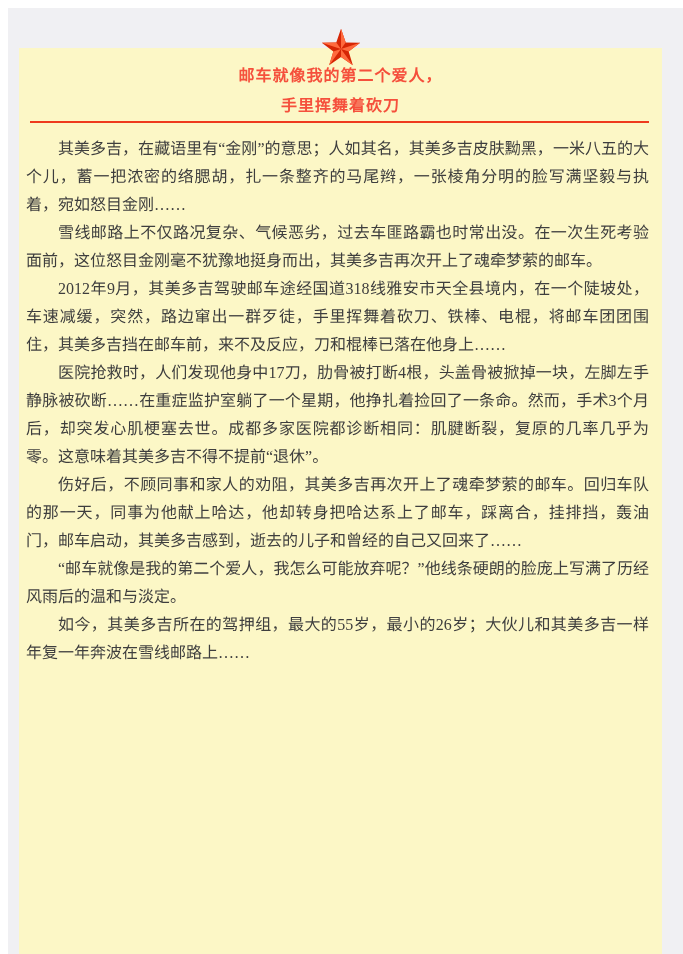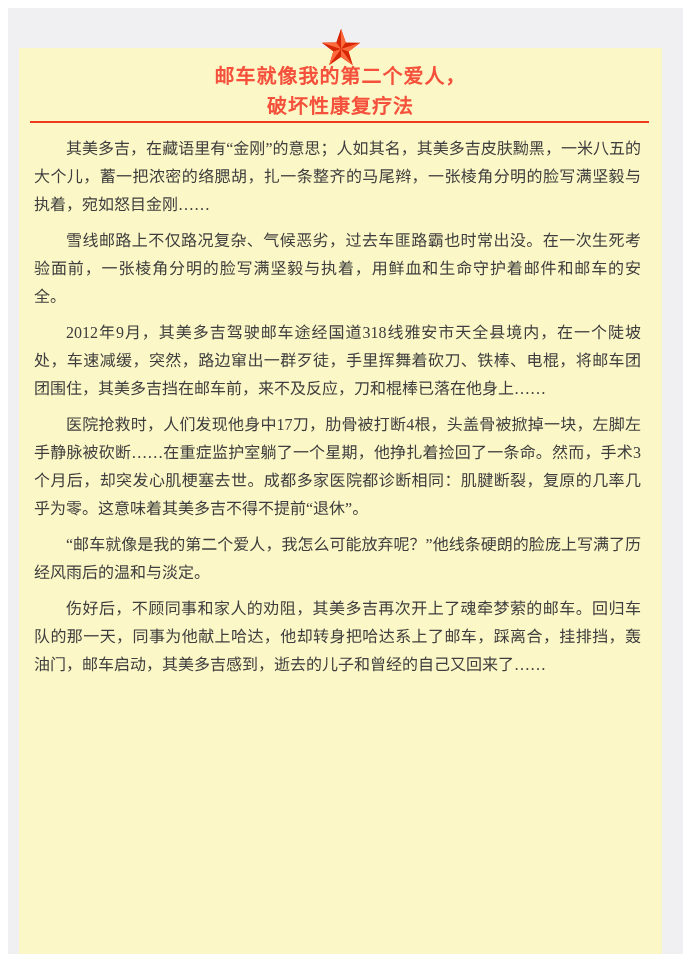--- a/index.html
+++ b/index.html
@@ -27,21 +27,21 @@
     position: absolute;
     left: 50%; top: -21px;
     width: 44px; height: 44px;
     margin-left: -22px;
     line-height: 0;
   }
   .headline {
     margin: 0;
     padding-top: 13px;
     text-align: center;
-    font-size: 20px;
+    font-size: 16px;
     line-height: 30px;
     font-weight: 700;
     letter-spacing: 1px;
     color: var(--accent, #f5503c);
     font-family: "Liberation Sans", sans-serif;
   }
   .headline span { display: block; }
   .divider {
     border: none;
     border-top: 2px solid var(--rule, #ee3a1d);
@@ -50,21 +50,21 @@
   .body-text {
     margin: 12px 0 0 0;
     padding: 0 13px 20px 7px;
     font-family: "Liberation Serif", serif;
     font-size: 16px;
     line-height: 28px;
     color: var(--ink, #3e3e3e);
     text-align: justify;
   }
   .body-text p {
-    margin: 8px;
+    margin: 0;
     text-indent: 2em;
   }
 </style>
 </head>
 <body style="--page-bg: #f0f0f3; --card-bg: #fcf7c6; --accent: #f5503c; --rule: #ee3a1d; --ink: #3e3e3e;">
 
 <div class="gray-bg"></div>
 
 <div class="card">
 
@@ -74,27 +74,28 @@
       <path d="M0 0 L0 -22 L5.17 -7.12 Z
            M0 0 L20.92 -6.80 L8.37 2.72 Z
            M0 0 L12.93 17.80 L0 8.8 Z
            M0 0 L-12.93 17.80 L-8.37 2.72 Z
            M0 0 L-20.92 -6.80 L-5.17 -7.12 Z" fill="#ff6a3d"></path>
     </svg>
   </div>
 
   <h1 class="headline">
     <span>邮车就像我的第二个爱人，</span>
-    <span>破坏性康复疗法</span>
+    <span>手里挥舞着砍刀</span>
   </h1>
 
   <hr class="divider">
 
   <div class="body-text">
       <p>其美多吉，在藏语里有“金刚”的意思；人如其名，其美多吉皮肤黝黑，一米八五的大个儿，蓄一把浓密的络腮胡，扎一条整齐的马尾辫，一张棱角分明的脸写满坚毅与执着，宛如怒目金刚……</p>
-      <p>雪线邮路上不仅路况复杂、气候恶劣，过去车匪路霸也时常出没。在一次生死考验面前，一张棱角分明的脸写满坚毅与执着，用鲜血和生命守护着邮件和邮车的安全。</p>
+      <p>雪线邮路上不仅路况复杂、气候恶劣，过去车匪路霸也时常出没。在一次生死考验面前，这位怒目金刚毫不犹豫地挺身而出，其美多吉再次开上了魂牵梦萦的邮车。</p>
       <p>2012年9月，其美多吉驾驶邮车途经国道318线雅安市天全县境内，在一个陡坡处，车速减缓，突然，路边窜出一群歹徒，手里挥舞着砍刀、铁棒、电棍，将邮车团团围住，其美多吉挡在邮车前，来不及反应，刀和棍棒已落在他身上……</p>
       <p>医院抢救时，人们发现他身中17刀，肋骨被打断4根，头盖骨被掀掉一块，左脚左手静脉被砍断……在重症监护室躺了一个星期，他挣扎着捡回了一条命。然而，手术3个月后，却突发心肌梗塞去世。成都多家医院都诊断相同：肌腱断裂，复原的几率几乎为零。这意味着其美多吉不得不提前“退休”。</p>
+      <p>伤好后，不顾同事和家人的劝阻，其美多吉再次开上了魂牵梦萦的邮车。回归车队的那一天，同事为他献上哈达，他却转身把哈达系上了邮车，踩离合，挂排挡，轰油门，邮车启动，其美多吉感到，逝去的儿子和曾经的自己又回来了……</p>
       <p>“邮车就像是我的第二个爱人，我怎么可能放弃呢？”他线条硬朗的脸庞上写满了历经风雨后的温和与淡定。</p>
-      <p>伤好后，不顾同事和家人的劝阻，其美多吉再次开上了魂牵梦萦的邮车。回归车队的那一天，同事为他献上哈达，他却转身把哈达系上了邮车，踩离合，挂排挡，轰油门，邮车启动，其美多吉感到，逝去的儿子和曾经的自己又回来了……</p>
+      <p>如今，其美多吉所在的驾押组，最大的55岁，最小的26岁；大伙儿和其美多吉一样年复一年奔波在雪线邮路上……</p>
     </div>
 
 </div>
 
 </body></html>

